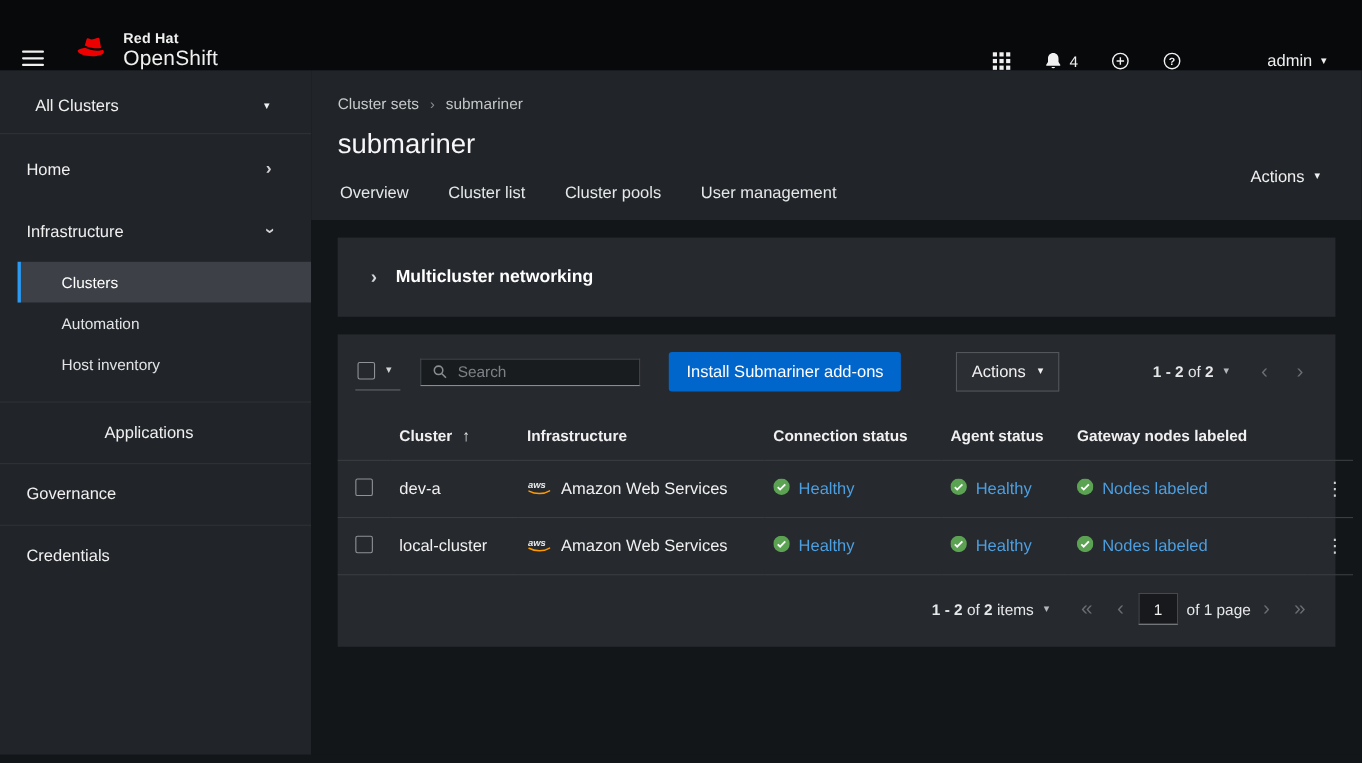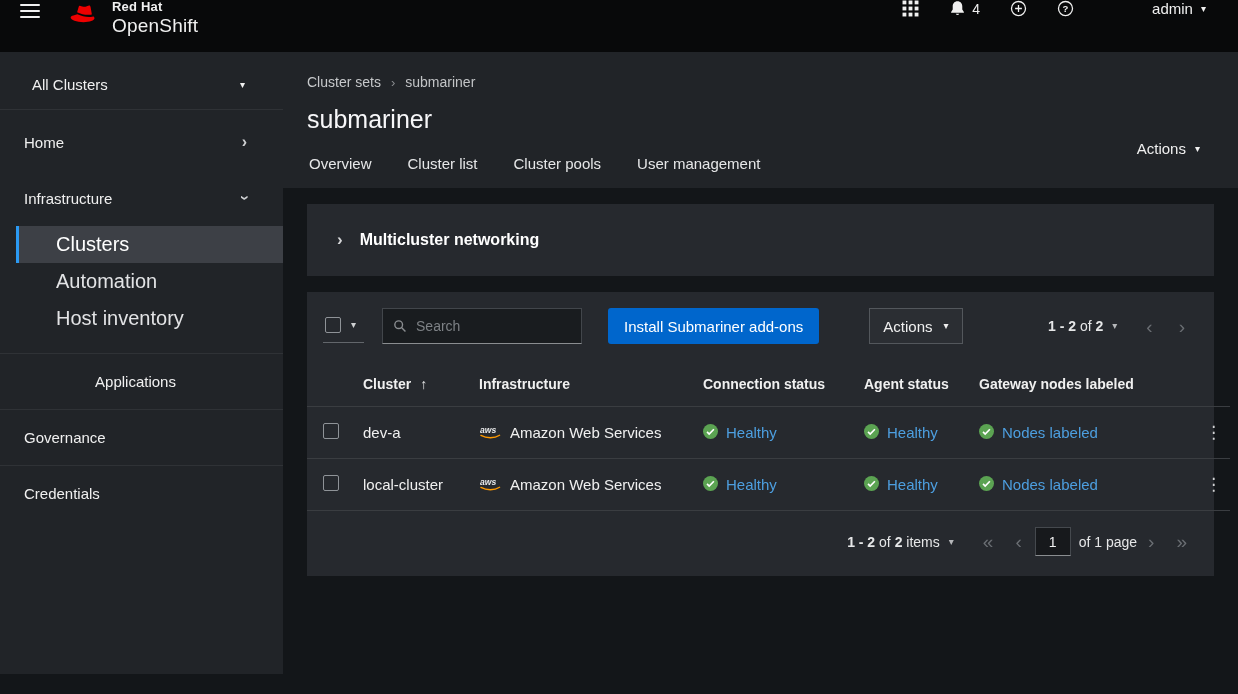--- a/index.html
+++ b/index.html
@@ -16,21 +16,21 @@
     --link:#4d9fe0;
     --green:#5ba352;
     --primary:#0066cc;
   }
   *{margin:0;padding:0;box-sizing:border-box;}
   html,body{width:1238px;height:694px;overflow:hidden;}
   body{font-family:"Liberation Sans","DejaVu Sans",sans-serif;background:var(--content-bg);color:var(--text);font-size:14px;}
   button{font-family:inherit;cursor:pointer;}
 
   
-  .masthead{height:52px;background:var(--masthead-bg);display:flex;align-items:flex-start;padding:0 32px 0 20px;}
+  .masthead{height:64px;background:var(--masthead-bg);display:flex;align-items:flex-end;padding:0 32px 0 20px;}
   .hamburger{width:20px;display:flex;flex-direction:column;gap:4px;background:none;border:none;padding:4px 0;}
   .hamburger span{display:block;height:2px;background:var(--text);border-radius:1px;}
   .brand{display:flex;align-items:center;gap:9px;margin-left:26px;}
   .brand-text{line-height:1.12;}
   .brand-line1{font-size:13px;font-weight:700;letter-spacing:.2px;}
   .brand-line2{font-size:19px;font-weight:400;letter-spacing:.2px;}
   .mast-right{margin-left:auto;display:flex;align-items:center;gap:30px;}
   .mast-icon-btn{background:none;border:none;display:flex;align-items:center;gap:6px;color:var(--text);}
   .badge-count{font-size:14px;color:var(--text);}
   .user-menu{display:flex;align-items:center;gap:8px;margin-left:48px;background:none;border:none;color:var(--text);font-size:15px;}
@@ -41,21 +41,21 @@
 
   
   .sidebar{width:283px;flex:none;background:var(--panel-side);padding-top:8px;overflow:hidden;}
   .perspective{height:50px;display:flex;align-items:center;justify-content:space-between;padding:0 38px 0 32px;font-size:15px;border-bottom:1px solid #2f3236;margin-bottom:4px;cursor:pointer;}
   .nav-item{height:56px;display:flex;align-items:center;justify-content:space-between;padding:0 36px 0 24px;font-size:15px;color:var(--text);cursor:pointer;}
   .nav-item.sep{border-top:1px solid #2f3236;}
   .nav-item.gap{margin-top:14px;justify-content:center;}
   .chev{font-size:16px;font-weight:700;color:#cfd1d3;line-height:1;}
   .rot90{display:inline-block;transform:rotate(90deg);}
   .subnav{padding-bottom:2px;}
-  .subnav-item{height:37px;display:flex;align-items:center;padding-left:56px;font-size:20px;color:#e2e3e5;cursor:pointer;}
+  .subnav-item{height:37px;display:flex;align-items:center;padding-left:56px;font-size:14px;color:#e2e3e5;cursor:pointer;}
   .subnav-item.active{margin-left:16px;padding-left:37px;background:#3d4046;border-left:3px solid var(--accent);color:#fff;}
 
   
   .main{flex:1;display:flex;flex-direction:column;min-width:0;}
   .page-header{background:var(--panel-side);padding:22px 36px 0 24px;position:relative;}
   .breadcrumb{display:flex;align-items:center;gap:10px;font-size:14px;}
   .breadcrumb a{color:var(--text-dim);text-decoration:none;cursor:pointer;}
   .breadcrumb .sep{color:var(--muted);font-size:13px;}
   .breadcrumb .current{color:#c2c4c6;}
   .page-title{margin-top:15px;font-size:25px;font-weight:500;color:#f7f7f9;}
@@ -70,21 +70,21 @@
   .expand-card{background:var(--card-bg);height:72px;display:flex;align-items:center;padding:0 30px;margin-bottom:16px;cursor:pointer;}
   .expand-chev{font-size:17px;font-weight:700;color:#d5d6d8;margin-right:17px;}
   .expand-title{font-size:16px;font-weight:700;color:#fff;}
 
   
   .table-card{background:var(--card-bg);}
   .toolbar{display:flex;align-items:center;padding:16px;}
   .checkbox{display:inline-block;width:16px;height:16px;border:1px solid #8f9398;border-radius:2px;background:transparent;flex:none;cursor:pointer;}
   .bulk-select{display:flex;align-items:center;gap:10px;padding:8px 8px 9px 2px;border-bottom:1px solid #62666b;background:none;border-top:none;border-left:none;border-right:none;}
   .bulk-select .caret{color:#cfd1d3;}
-  .search-box{position:relative;margin-left:18px;width:200px;height:36px;background:#191c1f;border:1px solid #42464b;border-bottom-color:#8a8d90;display:flex;align-items:center;}
+  .search-box{position:relative;margin-left:18px;width:200px;height:25px;background:#191c1f;border:1px solid #42464b;border-bottom-color:#8a8d90;display:flex;align-items:center;}
   .search-box svg{position:absolute;left:10px;}
   .search-box input{width:100%;height:100%;background:transparent;border:none;outline:none;color:var(--text);font-size:14px;padding-left:33px;font-family:inherit;}
   .search-box input::placeholder{color:#7d8185;}
   .btn-primary{margin-left:26px;height:36px;padding:0 16px;background:var(--primary);color:#fff;border:none;border-radius:3px;font-size:15px;text-align:center;}
   .dropdown-toggle{margin-left:50px;height:36px;display:flex;align-items:center;gap:11px;padding:0 13px;background:#2b2e33;border:1px solid #53575c;color:var(--text);font-size:15px;}
   .pagination{margin-left:auto;display:flex;align-items:center;}
   .pag-summary{font-size:14px;color:#e6e7e8;}
   .pag-summary b{font-weight:700;}
   .pag-caret{margin-left:9px;color:#b5b7ba;font-size:10px;}
   .pag-btn{background:none;border:none;color:var(--disabled);font-size:19px;line-height:1;padding:2px 13px;}

